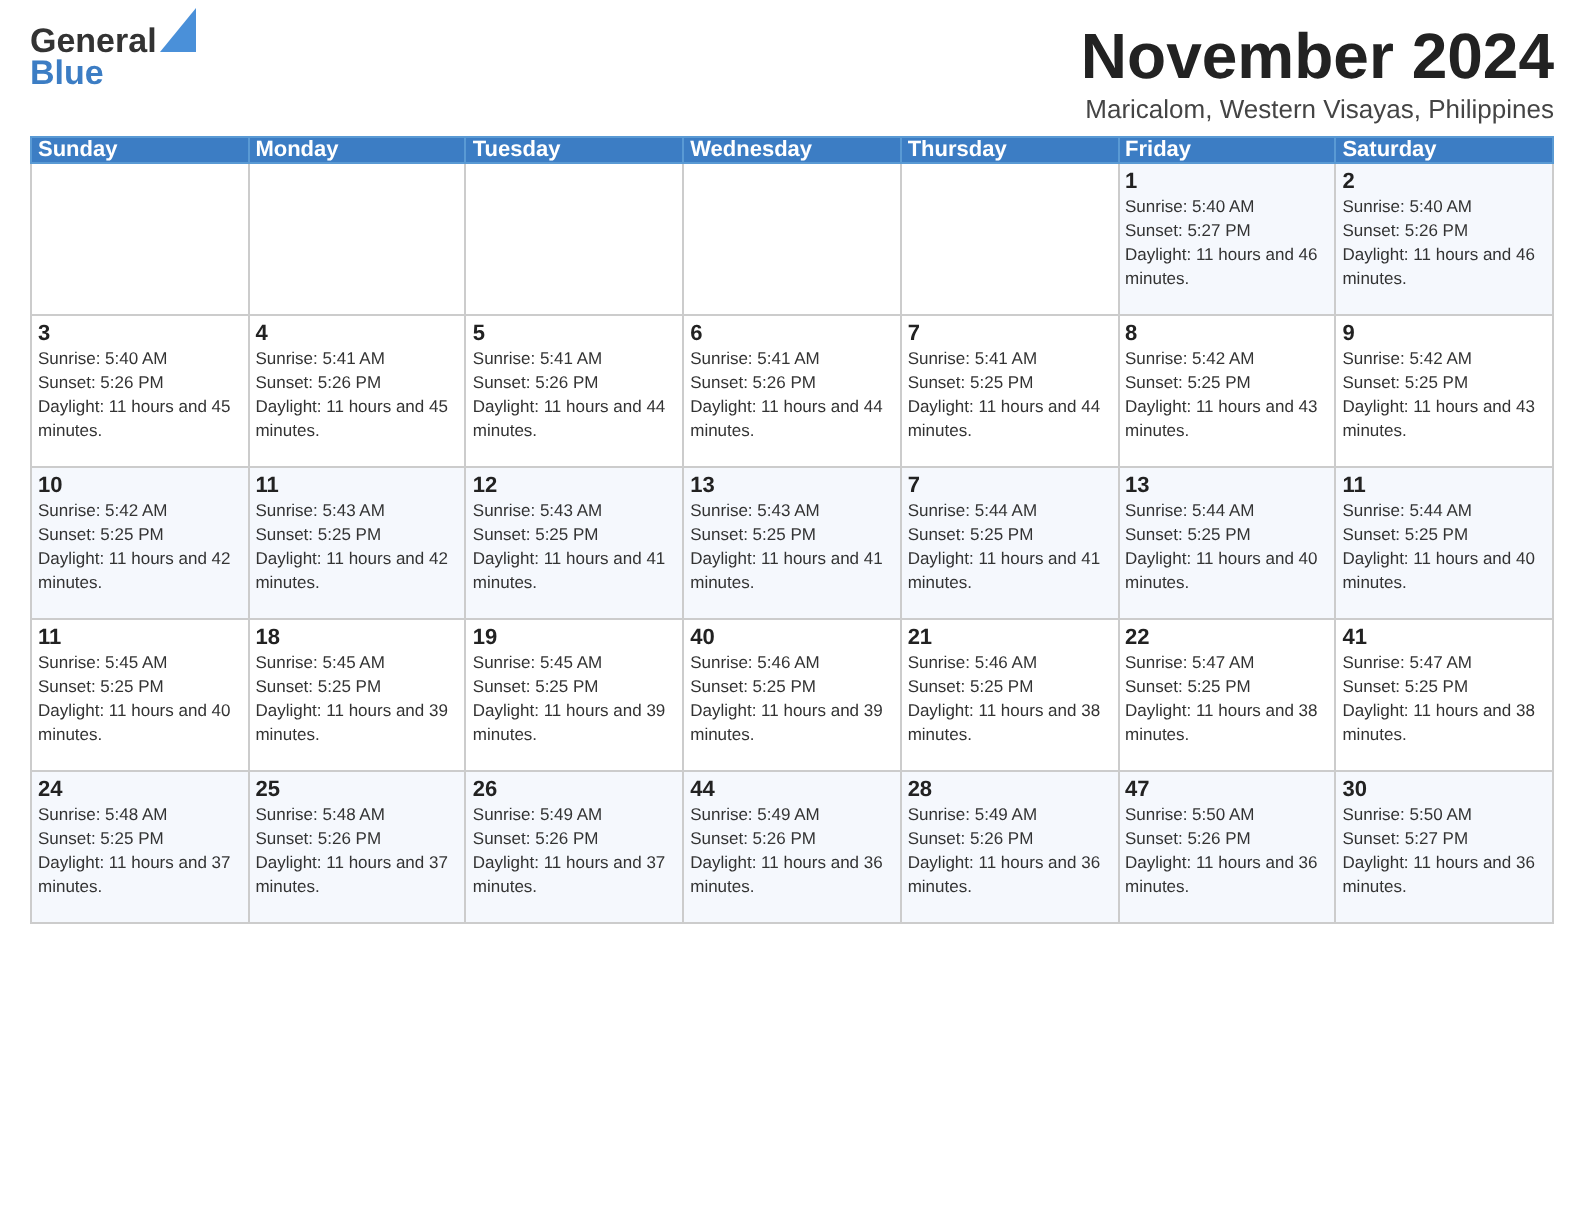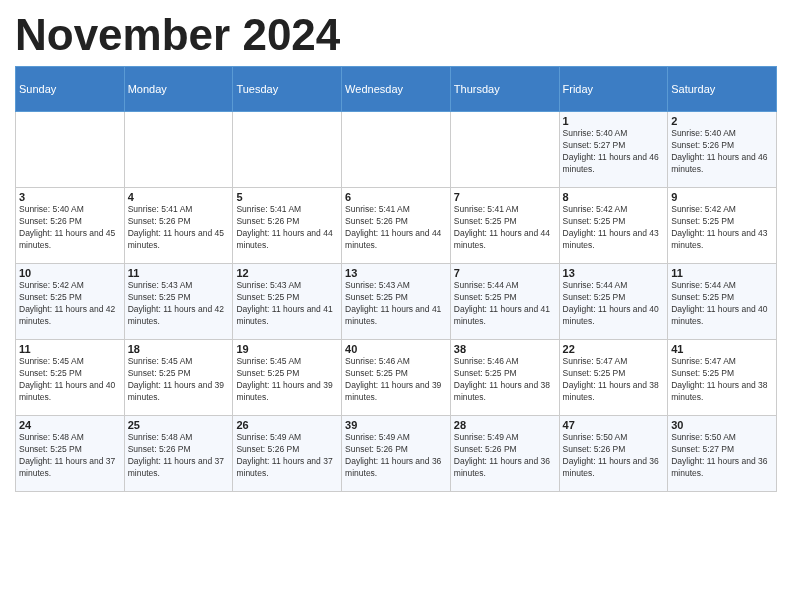--- a/index.html
+++ b/index.html
@@ -23,39 +23,39 @@
     }
     .logo-wrapper {
       display: flex;
       align-items: center;
       gap: 2px;
     }
     .title-area {
       text-align: right;
     }
     .month-title {
-      font-size: 44px;
+      font-size: 32px;
       font-weight: bold;
       color: #222;
     }
     .location-title {
       font-size: 13px;
       color: #444;
     }
     table {
       width: 100%;
       border-collapse: collapse;
       table-layout: fixed;
     }
     thead th {
       background-color: #3c7dc4;
       color: #fff;
       font-size: 11px;
-      font-weight: normal;
-      padding: 16px 3px;
+      font-weight: bold;
+      padding: 0 3px;
       text-align: left;
       border: 1px solid #5a9ad4;
     }
     tbody td {
       border: 1px solid #ccc;
       vertical-align: top;
       padding: 3px 3px;
       font-size: 8.5px;
       color: #333;
       height: 76px;
@@ -79,22 +79,37 @@
     }
     .empty-cell {
       background: #fff !important;
     }
   </style>
 </head>
 <body>
 
 <div class="page">
   <div class="header-area">
+    <div class="logo-wrapper">
+      <div style="display:flex; flex-direction:column; align-items:flex-start;">
+        <div style="display:flex; align-items:center;">
+          <span style="font-size:17px; font-weight:bold; color:#333;">General</span>
+
+          <span style="margin-left:2px; margin-top:-6px;">
+            <svg width="18" height="22" viewBox="0 0 18 22">
+              <polygon points="0,22 18,22 18,0" fill="#4a90d9"></polygon>
+            </svg>
+          </span>
+        </div>
+        <span style="font-size:17px; font-weight:bold; color:#3c7dc4; margin-top:-4px;">Blue</span>
+      </div>
+    </div>
     <div class="title-area">
       <div class="month-title">November 2024</div>
+      <div class="location-title">Maricalom, Western Visayas, Philippines</div>
     </div>
   </div>
 
   <table>
     <thead>
       <tr>
         <th>Sunday</th>
         <th>Monday</th>
         <th>Tuesday</th>
         <th>Wednesday</th>
@@ -270,21 +285,21 @@
           </td>
           <td>
             <span class="day-num">40</span>
             <div class="day-info">
               <span style="display: block;">Sunrise: 5:46 AM</span>
               <span style="display: block;">Sunset: 5:25 PM</span>
               <span style="display: block;">Daylight: 11 hours and 39 minutes.</span>
             </div>
           </td>
           <td>
-            <span class="day-num">38</span>
+            <span class="day-num">21</span>
             <div class="day-info">
               <span style="display: block;">Sunrise: 5:46 AM</span>
               <span style="display: block;">Sunset: 5:25 PM</span>
               <span style="display: block;">Daylight: 11 hours and 38 minutes.</span>
             </div>
           </td>
           <td>
             <span class="day-num">22</span>
             <div class="day-info">
               <span style="display: block;">Sunrise: 5:47 AM</span>
@@ -320,21 +335,21 @@
           </td>
           <td>
             <span class="day-num">26</span>
             <div class="day-info">
               <span style="display: block;">Sunrise: 5:49 AM</span>
               <span style="display: block;">Sunset: 5:26 PM</span>
               <span style="display: block;">Daylight: 11 hours and 37 minutes.</span>
             </div>
           </td>
           <td>
-            <span class="day-num">39</span>
+            <span class="day-num">44</span>
             <div class="day-info">
               <span style="display: block;">Sunrise: 5:49 AM</span>
               <span style="display: block;">Sunset: 5:26 PM</span>
               <span style="display: block;">Daylight: 11 hours and 36 minutes.</span>
             </div>
           </td>
           <td>
             <span class="day-num">28</span>
             <div class="day-info">
               <span style="display: block;">Sunrise: 5:49 AM</span>

